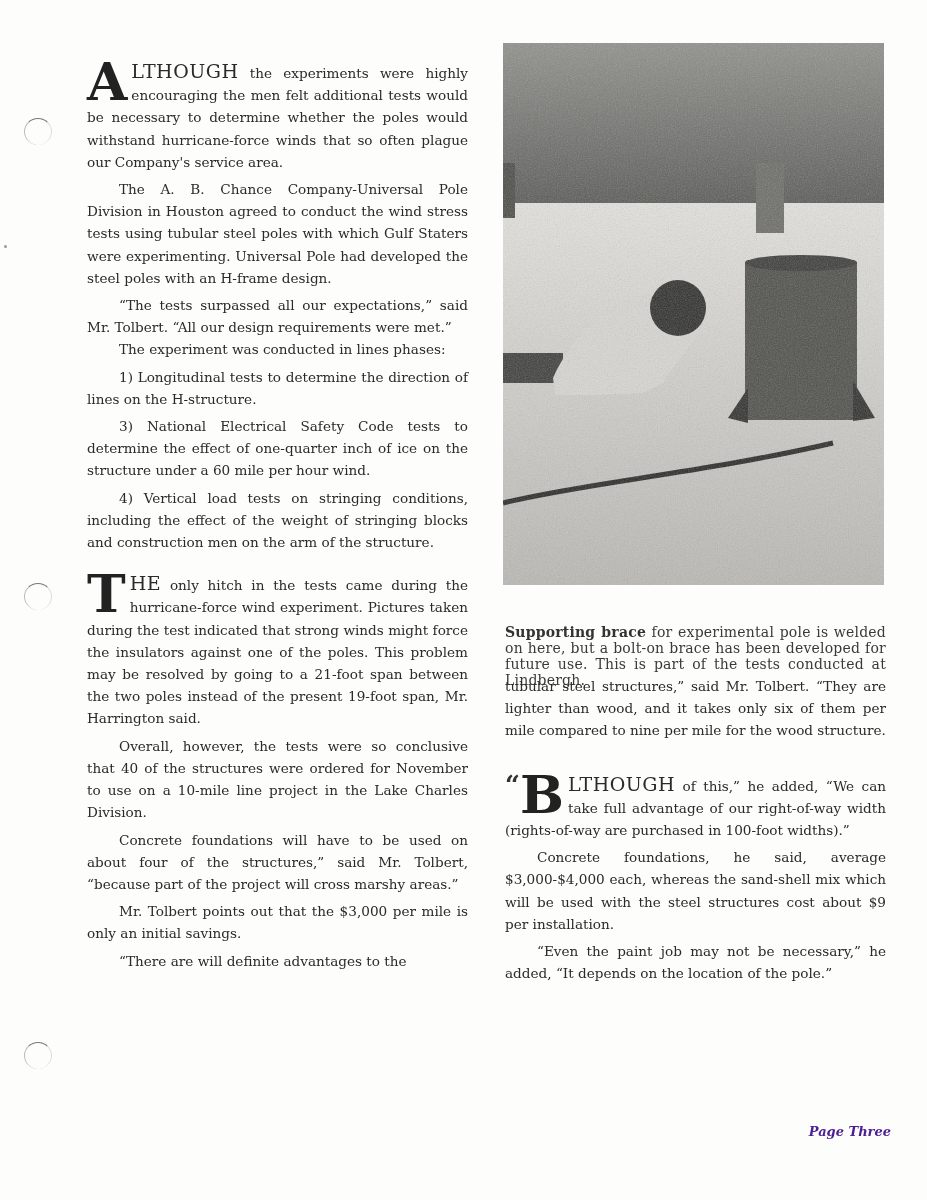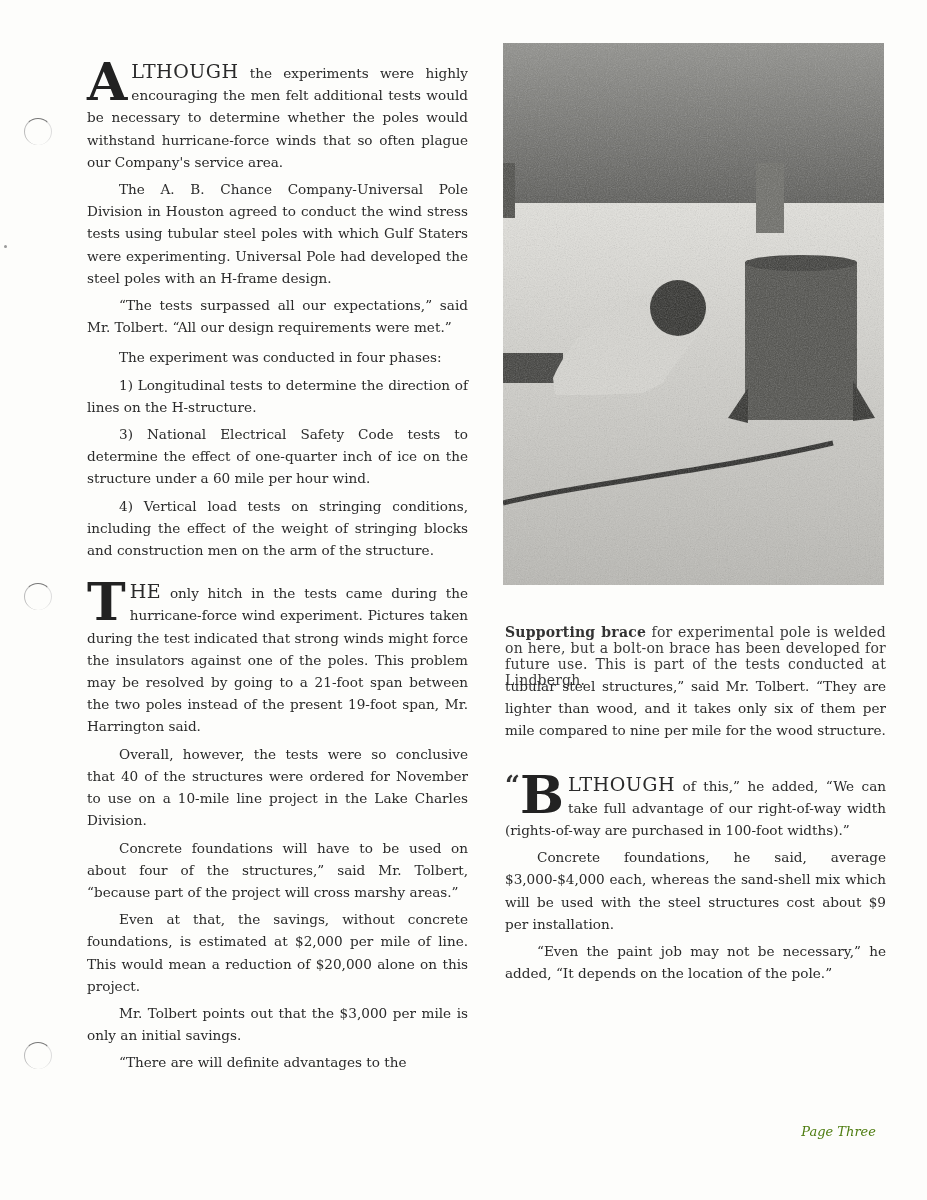--- a/index.html
+++ b/index.html
@@ -30,50 +30,49 @@
     position: absolute; left: 503px; top: 43px; width: 381px; height: 542px;
     overflow: hidden; background: #cfcfcb;
   }
   .caption {
     position: absolute; left: 505px; top: 624px; width: 381px;
     font-size: 14px; line-height: 16px; color: #3a3a3a; text-align: justify;
     letter-spacing: 0.2px;
   }
   .caption b { font-weight: bold; color: #333; }
   .page-num {
-    position: absolute; right: 51px; top: 1124px; font-size: 13px;
-    font-style: italic; font-weight: normal; color: #4d7c0f;
+    position: absolute; right: 36px; top: 1124px; font-size: 13px;
+    font-style: italic; font-weight: bold; color: #4c1d95;
   }
   .margin-dot { position: absolute; left: 4px; width: 3px; height: 3px; background: #999; border-radius: 50%; }
 </style>
 </head>
 <body>
 
 <div class="punch" style="top:118px;"></div>
 <div class="punch" style="top:583px;"></div>
 <div class="punch" style="top:1042px;"></div>
 <div class="margin-dot" style="top:245px;"></div>
 
 <div class="col col-left">
   <p>
     <span class="drop">A</span><span class="sc">LTHOUGH</span><span> the experiments were highly encouraging the men felt additional tests would be necessary to determine whether the poles would withstand hurricane-force winds that so often plague our Company's service area.</span>
   </p>
   <p class="ind">The A. B. Chance Company-Universal Pole Division in Houston agreed to conduct the wind stress tests using tubular steel poles with which Gulf Staters were experimenting. Universal Pole had developed the steel poles with an H-frame design.</p>
-  <p class="ind" style="margin-bottom:8px">“The tests surpassed all our expectations,” said Mr. Tolbert. “All our design requirements were met.”</p>
-  <p class="ind">The experiment was conducted in four phases:</p>
+  <p class="ind" style="margin-bottom:0">“The tests surpassed all our expectations,” said Mr. Tolbert. “All our design requirements were met.”</p>
+  <p class="ind">The experiment was conducted in lines phases:</p>
   <p class="ind">1)  Longitudinal tests to determine the direction of lines on the H-structure.</p>
   <p class="ind">3)  National Electrical Safety Code tests to determine the effect of one-quarter inch of ice on the structure under a 60 mile per hour wind.</p>
   <p class="ind">4)  Vertical load tests on stringing conditions, including the effect of the weight of stringing blocks and construction men on the arm of the structure.</p>
   <div class="gap"></div>
   <p>
     <span class="drop">T</span><span class="sc">HE</span><span> only hitch in the tests came during the hurricane-force wind experiment. Pictures taken during the test indicated that strong winds might force the insulators against one of the poles. This problem may be resolved by going to a 21-foot span between the two poles instead of the present 19-foot span, Mr. Harrington said.</span>
   </p>
   <p class="ind">Overall, however, the tests were so conclusive that 40 of the structures were ordered for November to use on a 10-mile line project in the Lake Charles Division.</p>
   <p class="ind">Concrete foundations will have to be used on about four of the structures,” said Mr. Tolbert, “because part of the project will cross marshy areas.”</p>
-  <p class="ind">Even at that, the savings, without concrete foundations, is estimated at $2,000 per mile of line. This would mean a reduction of $20,000 alone on this project.</p>
   <p class="ind">Mr. Tolbert points out that the $3,000 per mile is only an initial savings.</p>
   <p class="ind">“There are will definite advantages to the</p>
 </div>
 
 <div class="photo">
   <svg width="381" height="542" viewBox="0 0 381 542">
     <defs>
       <filter id="grain">
           <feTurbulence type="fractalNoise" baseFrequency="0.9" numOctaves="2" seed="3"></feTurbulence>
           <feColorMatrix type="saturate" values="0"></feColorMatrix>

